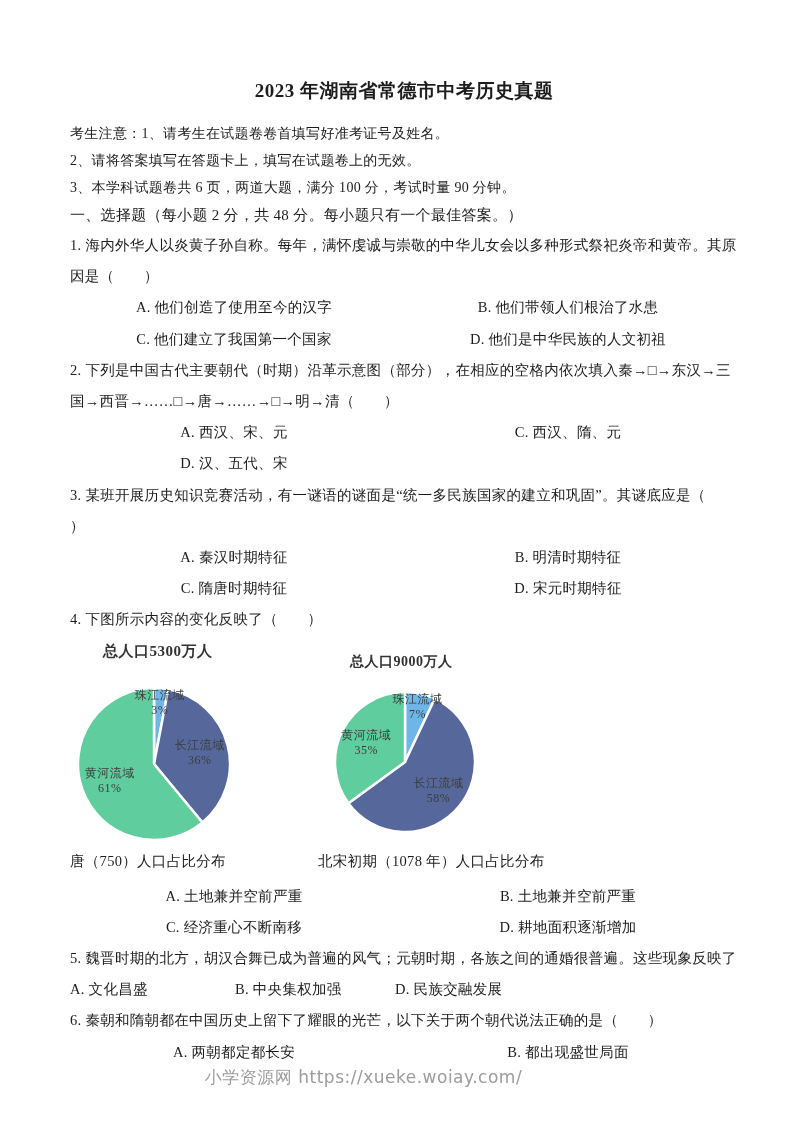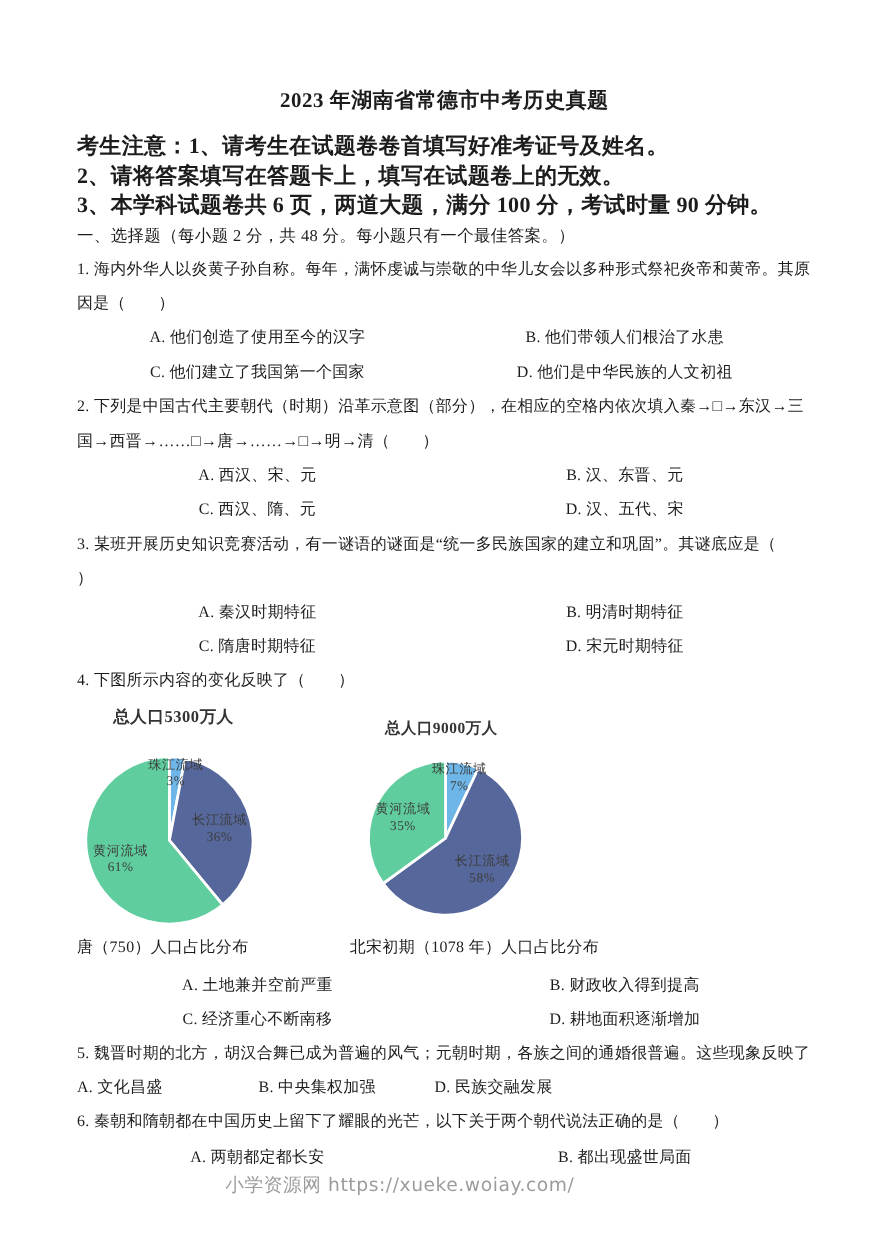--- a/index.html
+++ b/index.html
@@ -7,21 +7,21 @@
     width:793px; height:1122px; background:#ffffff; position:relative;
     font-family:"Liberation Serif","DejaVu Serif",serif;
     color:#1c1c1c; overflow:hidden;
   }
   .page { padding:62px 55px 0 70px; width:668px; box-sizing:content-box; }
   .doc-title {
     text-align:center; font-size:19px; font-weight:bold;
     margin:16px 0 16px 0; letter-spacing:0.5px;
   }
   .notice {
-    font-size:20px; font-weight:bold; line-height:27px; margin:0;
+    font-size:14px; font-weight:normal; line-height:27px; margin:0;
     letter-spacing:0.3px; word-break:break-all;
   }
   .section-heading {
     font-size:15px; font-weight:normal; line-height:29px; margin:0;
     letter-spacing:0.3px;
   }
   .stem, .opt {
     font-size:14.5px; line-height:31.2px; margin:0;
     letter-spacing:0.3px; word-break:break-all;
   }
@@ -65,21 +65,20 @@
       <span class="opt">B. 他们带领人们根治了水患</span>
       <span class="opt">C. 他们建立了我国第一个国家</span>
       <span class="opt">D. 他们是中华民族的人文初祖</span>
     </div>
   </div>
 
   <div>
     <p class="stem">2. 下列是中国古代主要朝代（时期）沿革示意图（部分），在相应的空格内依次填入秦→□→东汉→三国→西晋→……□→唐→……→□→明→清（　　）</p>
     <div class="options-2col">
       <span class="opt">A. 西汉、宋、元</span>
-      <span class="opt">B. 汉、东晋、元</span>
       <span class="opt">C. 西汉、隋、元</span>
       <span class="opt">D. 汉、五代、宋</span>
     </div>
   </div>
 
   <div>
     <p class="stem">3. 某班开展历史知识竞赛活动，有一谜语的谜面是“统一多民族国家的建立和巩固”。其谜底应是（　　）</p>
     <div class="options-2col">
       <span class="opt">A. 秦汉时期特征</span>
       <span class="opt">B. 明清时期特征</span>
@@ -114,21 +113,21 @@
             <text x="99.52142205616154" y="26.9823778647159" text-anchor="middle" class="pie-label"><tspan x="99.52142205616154">珠江流域</tspan><tspan x="99.52142205616154" dy="15">7%</tspan></text>
             <text x="120.44027473646926" y="110.66420115509312" text-anchor="middle" class="pie-label"><tspan x="120.44027473646926">长江流域</tspan><tspan x="120.44027473646926" dy="15">58%</tspan></text>
             <text x="48.33031685022483" y="63.29681231130368" text-anchor="middle" class="pie-label"><tspan x="48.33031685022483">黄河流域</tspan><tspan x="48.33031685022483" dy="15">35%</tspan></text>
           </svg>
         <figcaption class="chart-caption">北宋初期（1078 年）人口占比分布</figcaption>
       </figure>
     </div>
 
     <div class="options-2col" style="margin-top:4px;">
       <span class="opt">A. 土地兼并空前严重</span>
-      <span class="opt">B. 财政收入得到提高</span>
+      <span class="opt">B. 土地兼并空前严重</span>
       <span class="opt">C. 经济重心不断南移</span>
       <span class="opt">D. 耕地面积逐渐增加</span>
     </div>
   </div>
 
   <div>
     <p class="stem">5. 魏晋时期的北方，胡汉合舞已成为普遍的风气；元朝时期，各族之间的通婚很普遍。这些现象反映了</p>
     <div class="options-4col">
       <span class="opt">A. 文化昌盛</span>
       <span class="opt">B. 中央集权加强</span>

